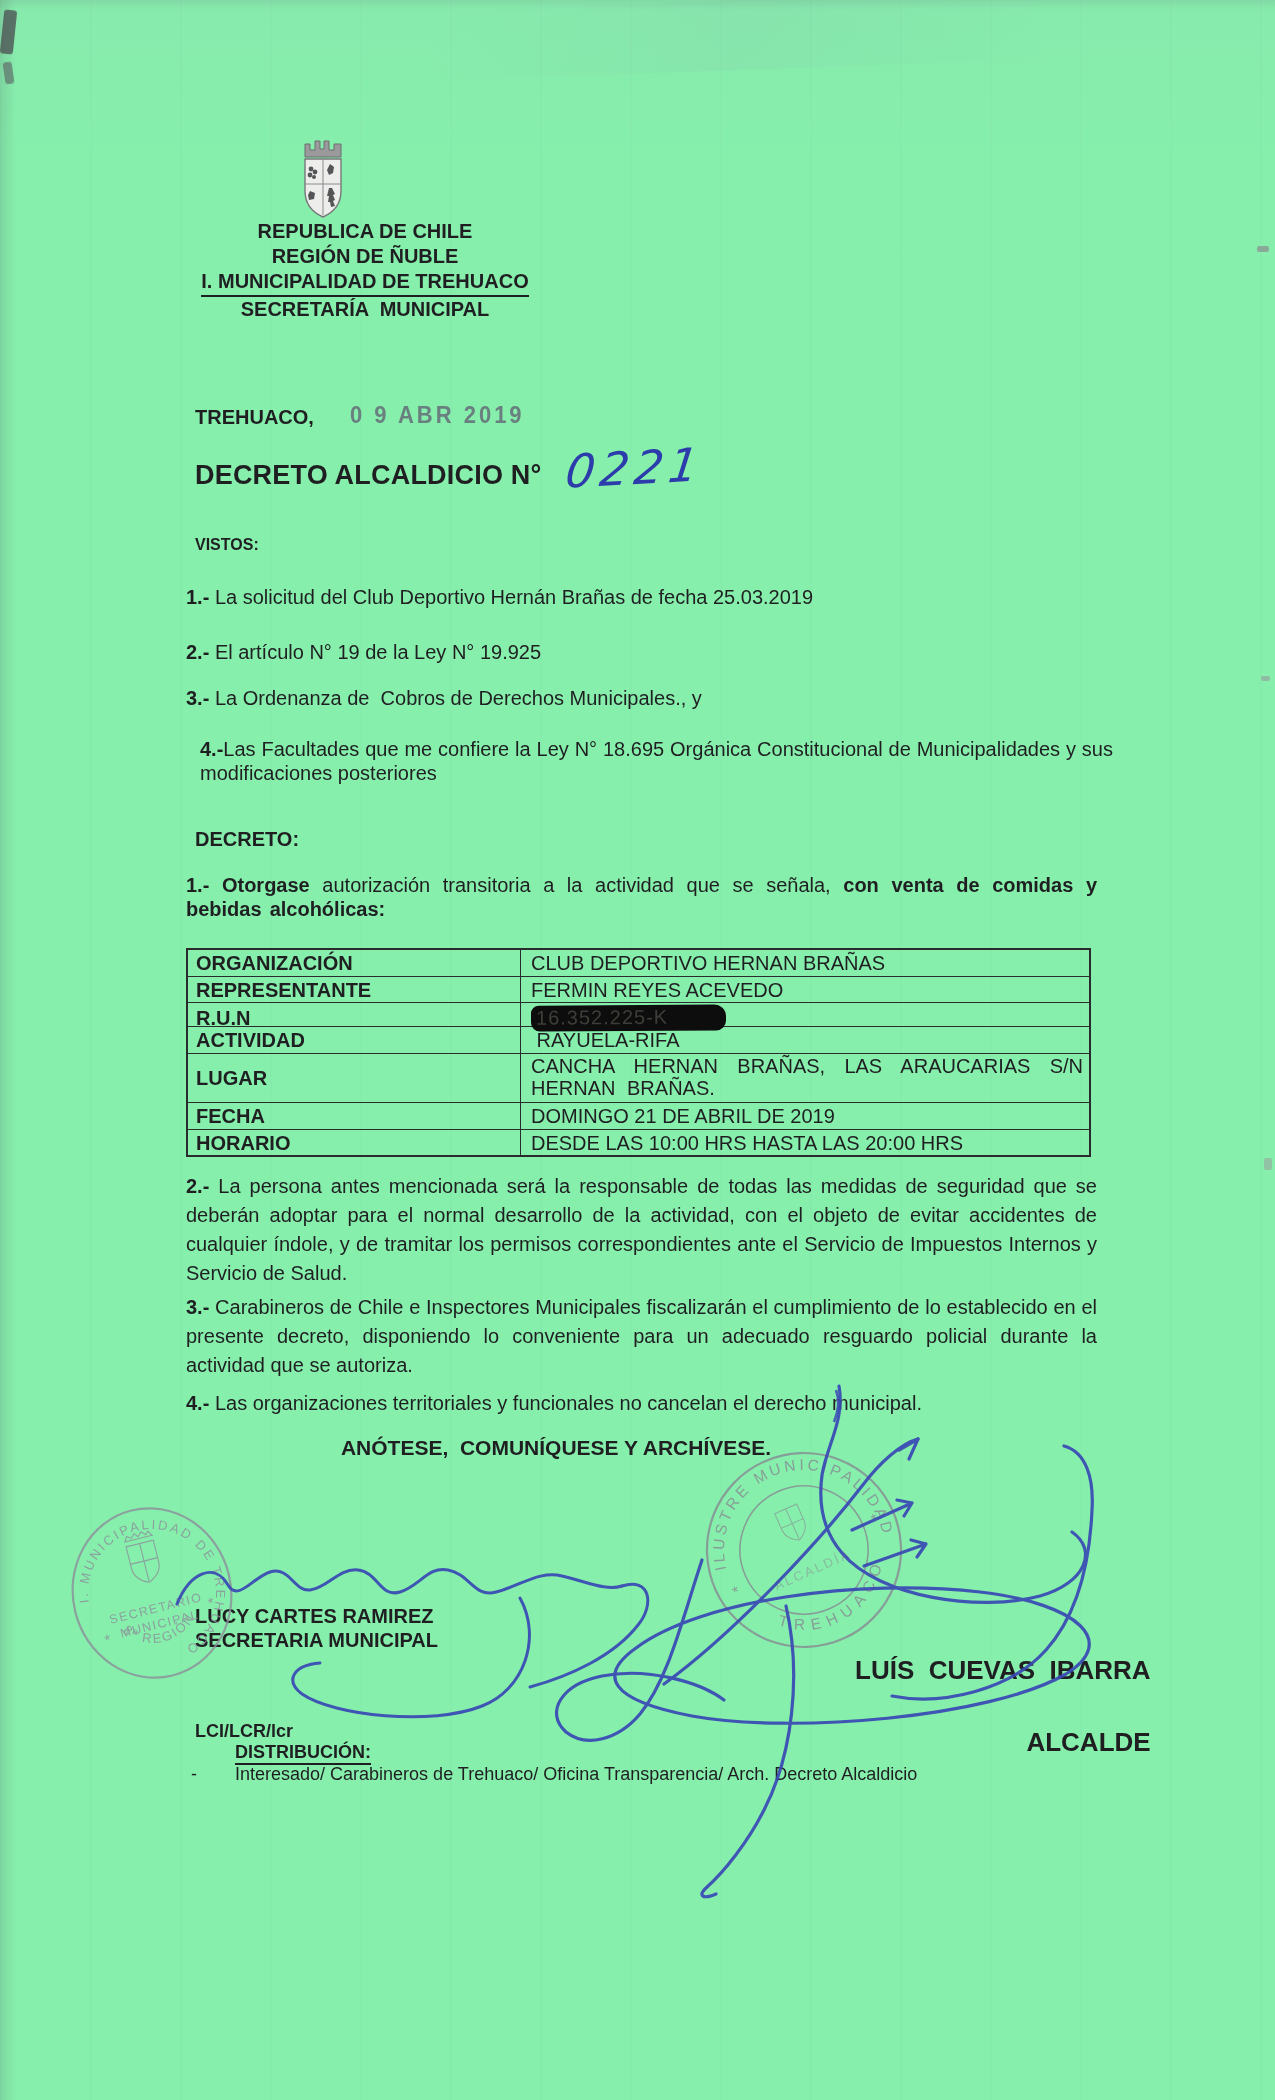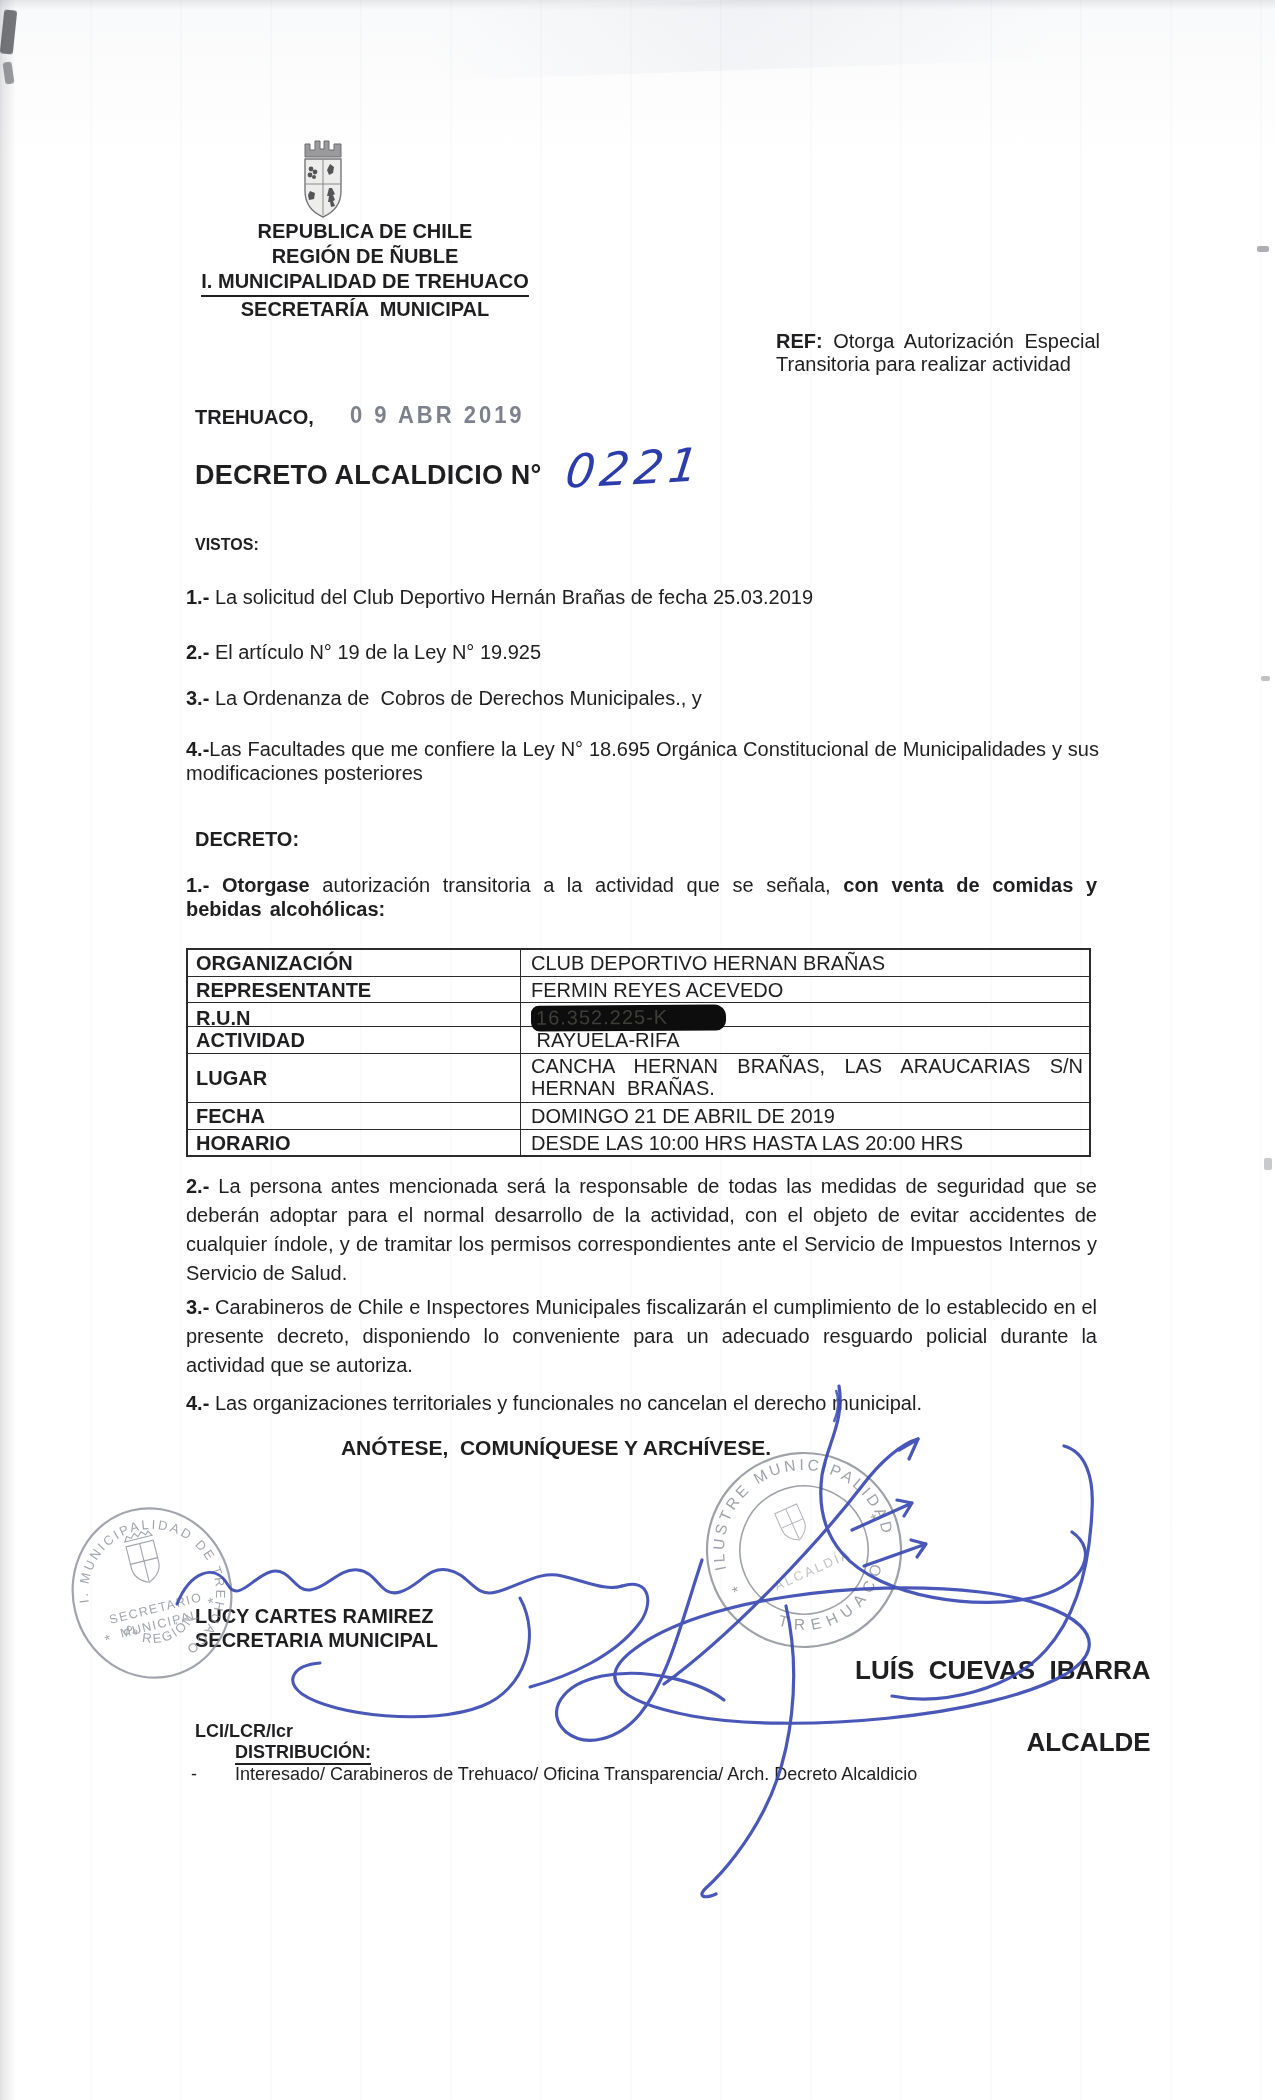--- a/index.html
+++ b/index.html
@@ -1,24 +1,24 @@
 <!DOCTYPE html>
 <html><head>
 <meta charset="utf-8">
 <style>
   html,body{margin:0;padding:0;background:#e9e9ea;}
-  .page{position:relative;width:1275px;height:2100px;background:#ffffff;margin:0 auto;
+  .page{position:relative;width:1275px;height:2100px;background:#86efac;margin:0 auto;
         font-family:"Liberation Sans",sans-serif;color:#1f1f22;overflow:hidden;}
   
   .page::before{content:"";position:absolute;inset:0;z-index:0;pointer-events:none;
     background:repeating-linear-gradient(90deg,rgba(120,125,135,.03) 0 2px,transparent 2px 90px),
                linear-gradient(180deg,rgba(150,160,180,.06),transparent 160px);}
   .abs{position:absolute;}
   .b{font-weight:bold;}
-  .just{text-align:justify;}
+  .just{text-align:justify;margin-left:14px;}
   
   .hdr{left:150px;top:219px;width:430px;text-align:center;font-weight:bold;font-size:20px;line-height:25px;}
   .hdr .u{display:inline-block;border-bottom:2px solid #1f1f22;padding-bottom:1px;}
   .hdr .pre{white-space:pre-wrap;}
   
   .ref{left:776px;top:330px;width:346px;font-size:20px;line-height:23px;}
   .ref .l1{word-spacing:5px;}
   
   .city{left:195px;top:406px;font-size:20px;font-weight:bold;}
   .stampdate{left:350px;top:402px;font-size:22px;font-weight:bold;color:#666c78;
@@ -96,24 +96,20 @@
     </g>
   </svg>
 
   <div class="abs hdr">
     <div>REPUBLICA DE CHILE</div>
     <div>REGIÓN DE ÑUBLE</div>
     <div><span class="u">I. MUNICIPALIDAD DE TREHUACO</span></div>
     <div class="pre">SECRETARÍA  MUNICIPAL</div>
   </div>
 
-  <div class="abs ref">
-    <div class="l1"><span class="b">REF:</span> <span>Otorga Autorización Especial</span></div>
-    <div>Transitoria para realizar actividad</div>
-  </div>
 
   <div class="abs city">TREHUACO,</div>
   <div class="abs stampdate">0 9 ABR 2019</div>
 
   <div class="abs title">DECRETO ALCALDICIO N°</div>
   <div class="abs decnum">0221</div>
 
   <div class="abs vistos-h">VISTOS:</div>
   <div class="abs vitem" style="top:585px;">
     <span class="b">1.-</span>

